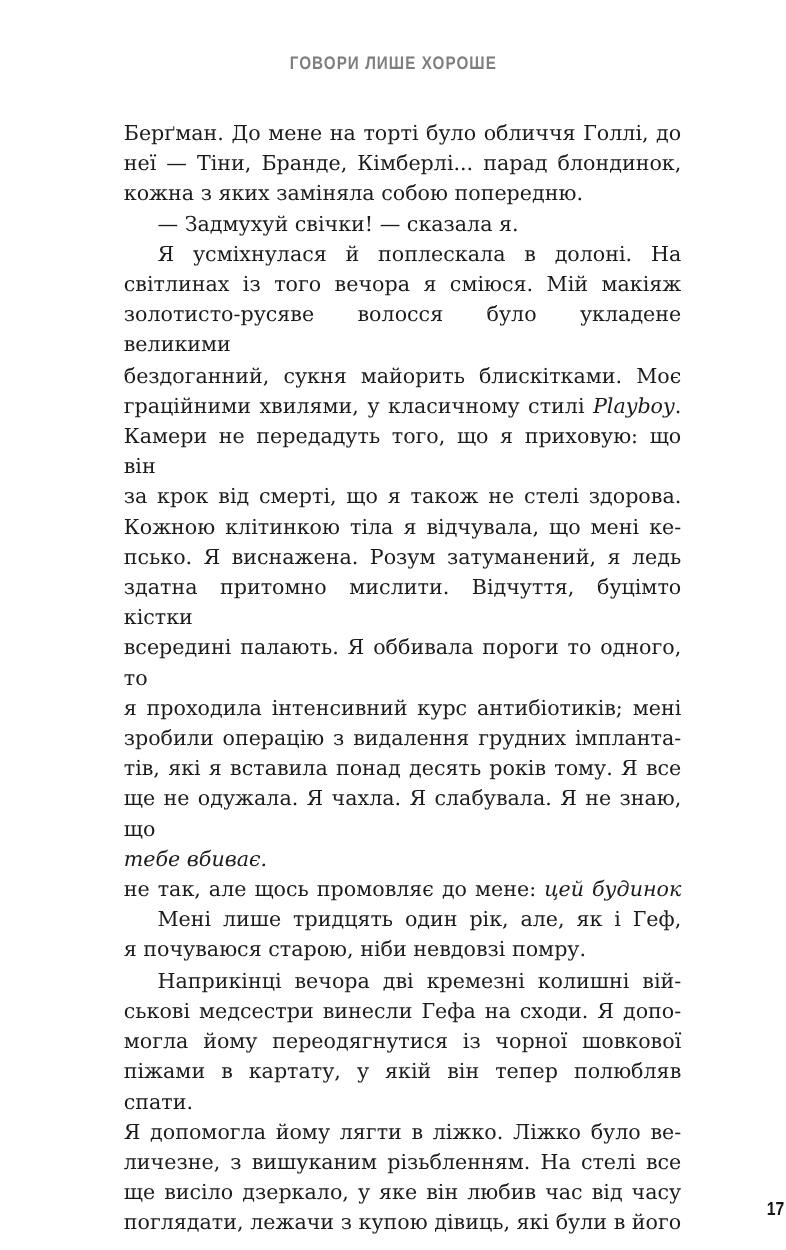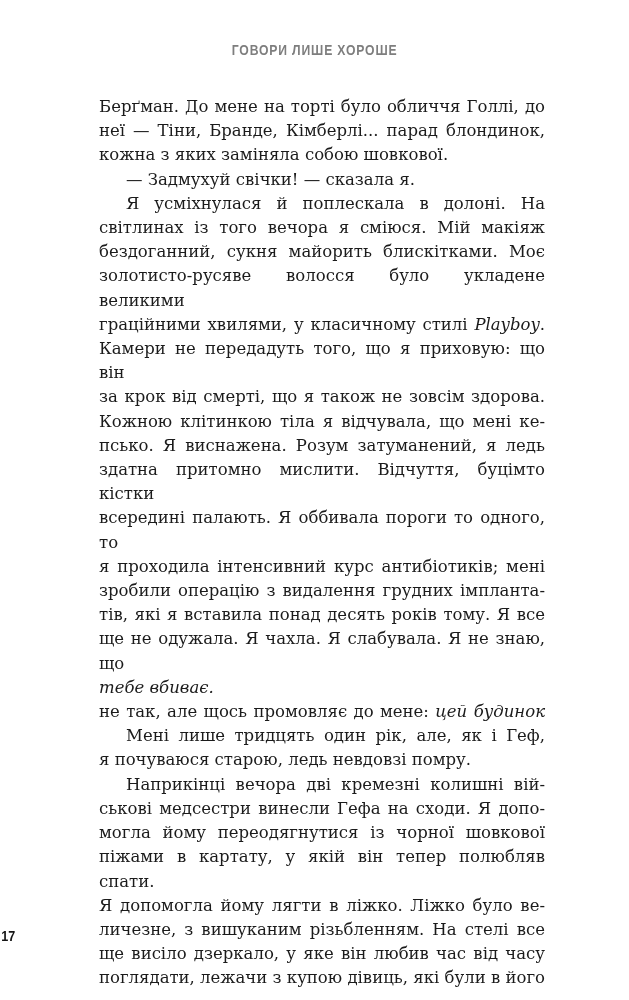--- a/index.html
+++ b/index.html
@@ -49,24 +49,24 @@
   .line {
     text-align: justify;
     text-align-last: justify;
     white-space: normal;
   }
   .line.para-end { text-align-last: left; }
   .line.indent { text-indent: 27px; }
   .italic { font-style: italic; }
   .page-number {
     position: absolute;
-    top: 926px;
+    top: 957px;
     left: 0;
     right: 0;
-    text-align: left;
+    text-align: right;
   }
   .page-number span {
     display: inline-block;
     font-family: "Liberation Sans", sans-serif;
     font-weight: 700;
     font-size: 15px;
     color: var(--page-number-text);
     transform: scaleX(0.84);
     transform-origin: center;
   }
@@ -76,41 +76,41 @@
 
 <div class="page">
 
   <div class="running-header">
     <span>ГОВОРИ ЛИШЕ ХОРОШЕ</span>
   </div>
 
   <div class="body-text">
       <div class="line"><span>Берґман. До мене на торті було обличчя Голлі, до</span></div>
       <div class="line"><span>неї — Тіни, Бранде, Кімберлі... парад блондинок,</span></div>
-      <div class="line para-end"><span>кожна з яких заміняла собою шовкової.</span></div>
+      <div class="line para-end"><span>кожна з яких заміняла собою попередню.</span></div>
       <div class="line indent para-end"><span>— Задмухуй свічки! — сказала я.</span></div>
       <div class="line indent"><span>Я усміхнулася й поплескала в долоні. На</span></div>
       <div class="line"><span>світлинах із того вечора я сміюся. Мій макіяж</span></div>
+      <div class="line"><span>золотисто-русяве волосся було укладене великими</span></div>
       <div class="line"><span>бездоганний, сукня майорить блискітками. Моє</span></div>
-      <div class="line"><span>золотисто-русяве волосся було укладене великими</span></div>
       <div class="line"><span>граційними хвилями, у класичному стилі </span><span class="italic">Playboy</span><span>.</span></div>
       <div class="line"><span>Камери не передадуть того, що я приховую: що він</span></div>
-      <div class="line"><span>за крок від смерті, що я також не зовсім здорова.</span></div>
+      <div class="line"><span>за крок від смерті, що я також не стелі здорова.</span></div>
       <div class="line"><span>Кожною клітинкою тіла я відчувала, що мені ке-</span></div>
       <div class="line"><span>псько. Я виснажена. Розум затуманений, я ледь</span></div>
       <div class="line"><span>здатна притомно мислити. Відчуття, буцімто кістки</span></div>
       <div class="line"><span>всередині палають. Я оббивала пороги то одного, то</span></div>
       <div class="line"><span>я проходила інтенсивний курс антибіотиків; мені</span></div>
       <div class="line"><span>зробили операцію з видалення грудних імпланта-</span></div>
       <div class="line"><span>тів, які я вставила понад десять років тому. Я все</span></div>
       <div class="line"><span>ще не одужала. Я чахла. Я слабувала. Я не знаю, що</span></div>
       <div class="line para-end"><span class="italic">тебе вбиває.</span></div>
       <div class="line"><span>не так, але щось промовляє до мене: </span><span class="italic">цей будинок</span></div>
       <div class="line indent"><span>Мені лише тридцять один рік, але, як і Геф,</span></div>
-      <div class="line para-end"><span>я почуваюся старою, ледь невдовзі помру.</span></div>
+      <div class="line para-end"><span>я почуваюся старою, ніби невдовзі помру.</span></div>
       <div class="line indent"><span>Наприкінці вечора дві кремезні колишні вій-</span></div>
       <div class="line"><span>ськові медсестри винесли Гефа на сходи. Я допо-</span></div>
       <div class="line"><span>могла йому переодягнутися із чорної шовкової</span></div>
       <div class="line"><span>піжами в картату, у якій він тепер полюбляв спати.</span></div>
       <div class="line"><span>Я допомогла йому лягти в ліжко. Ліжко було ве-</span></div>
       <div class="line"><span>личезне, з вишуканим різьбленням. На стелі все</span></div>
       <div class="line"><span>ще висіло дзеркало, у яке він любив час від часу</span></div>
       <div class="line"><span>поглядати, лежачи з купою дівиць, які були в його</span></div>
     </div>
 

